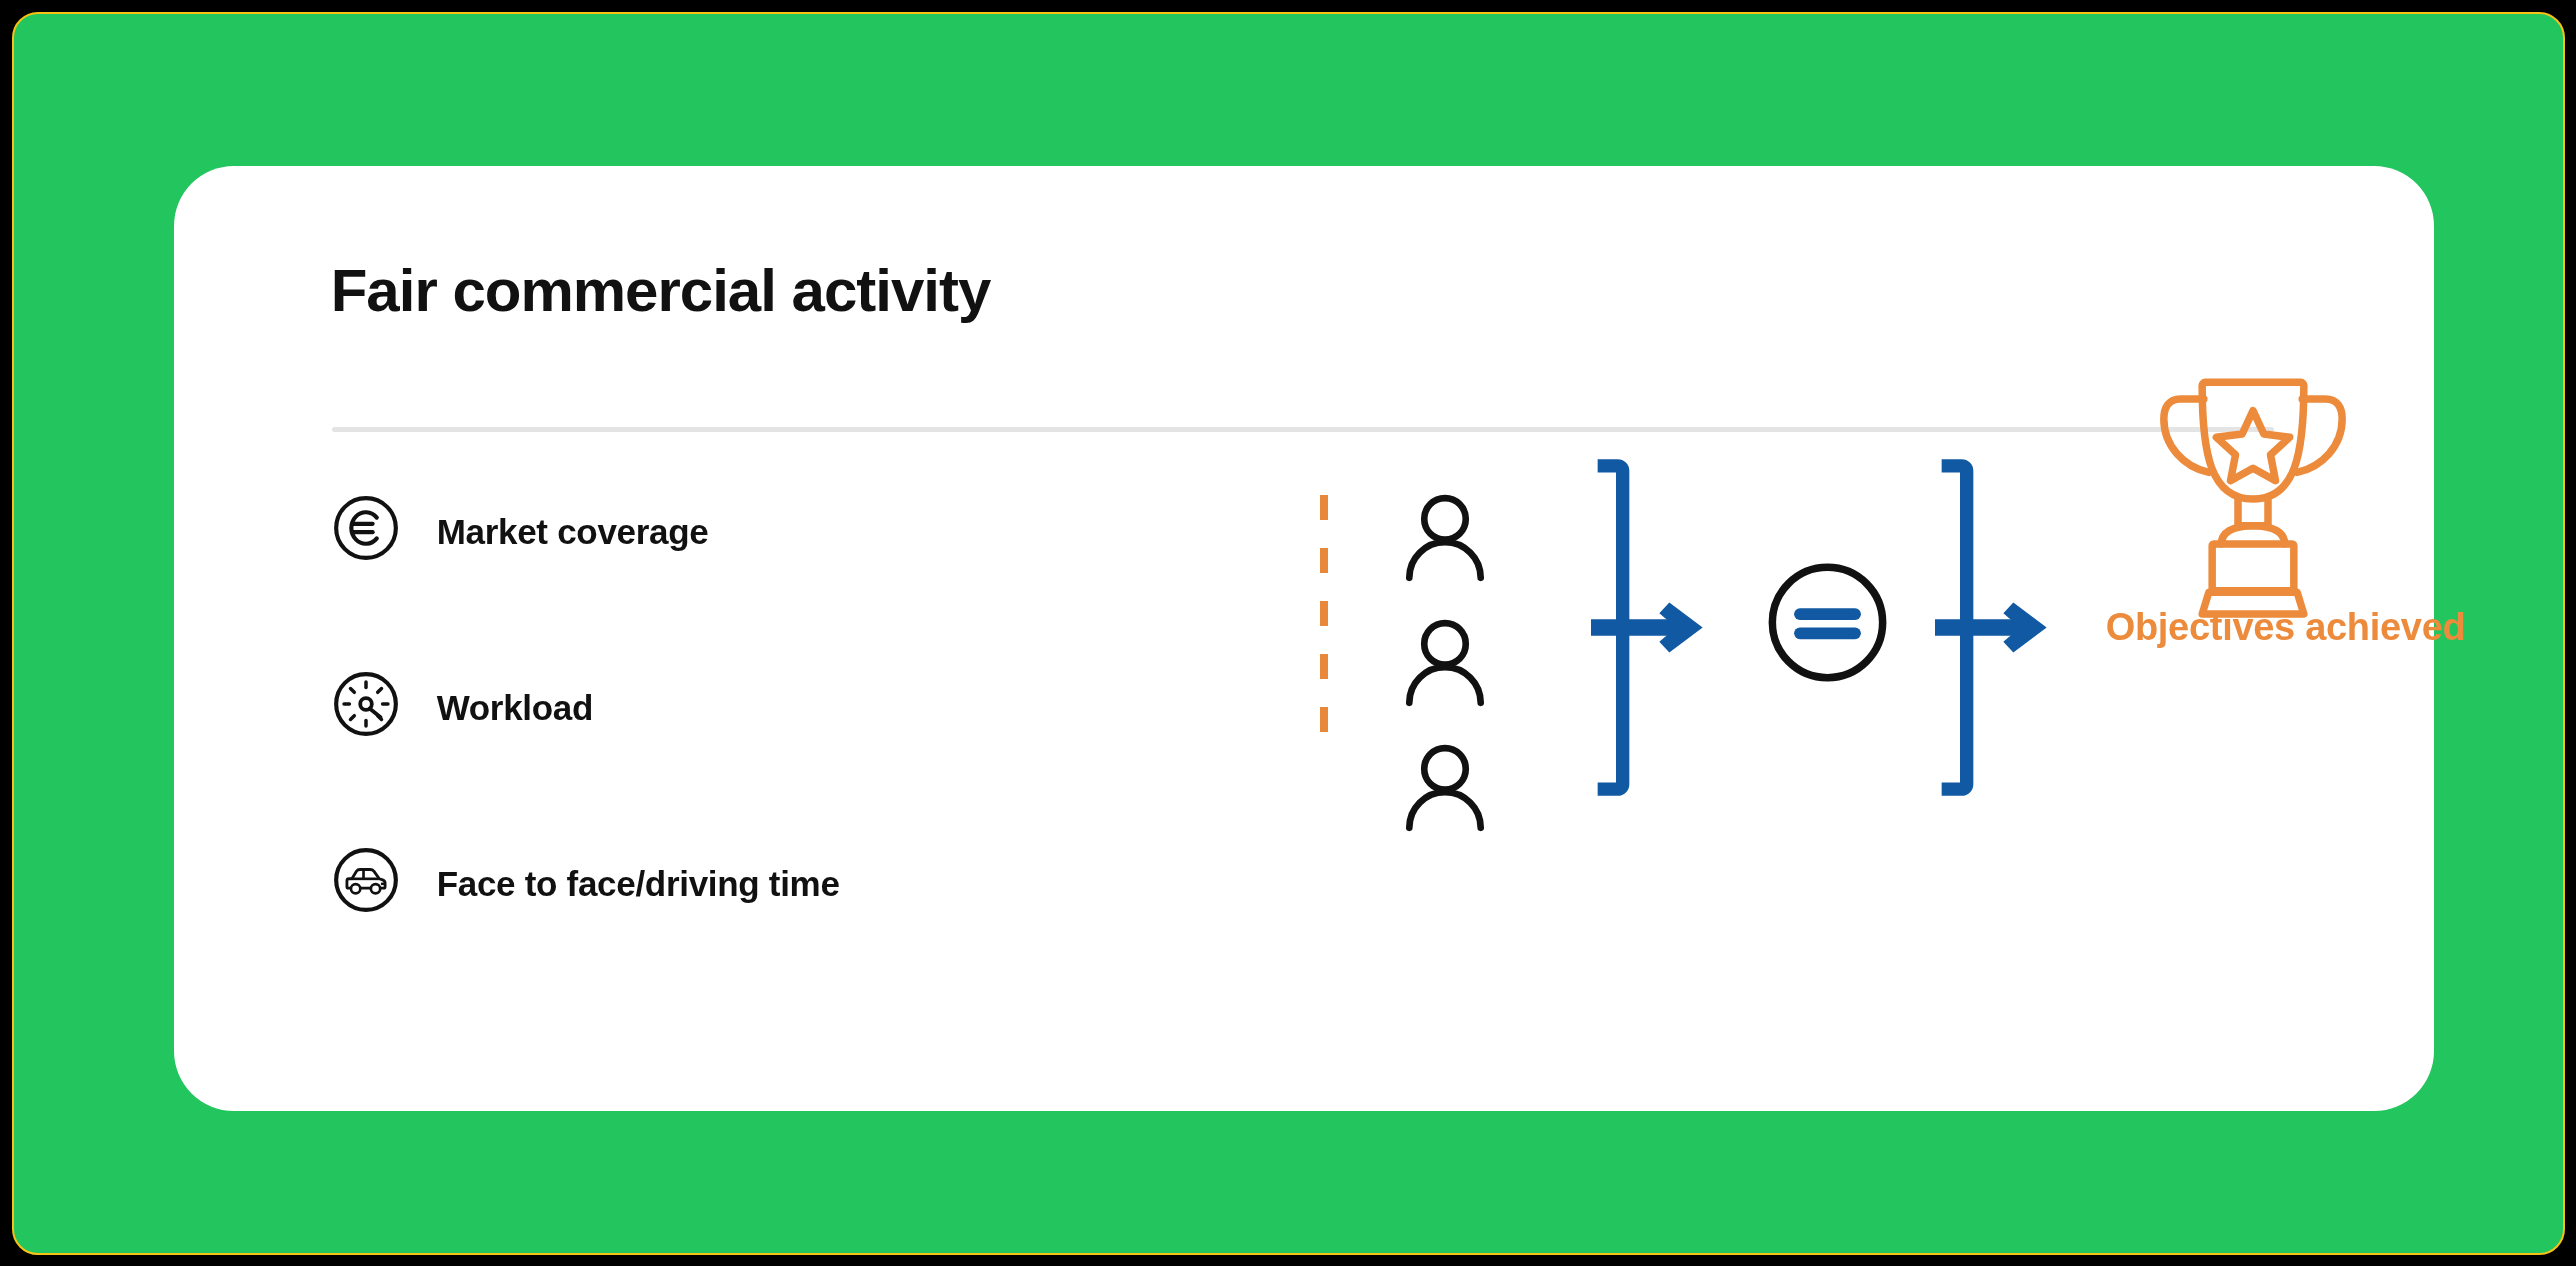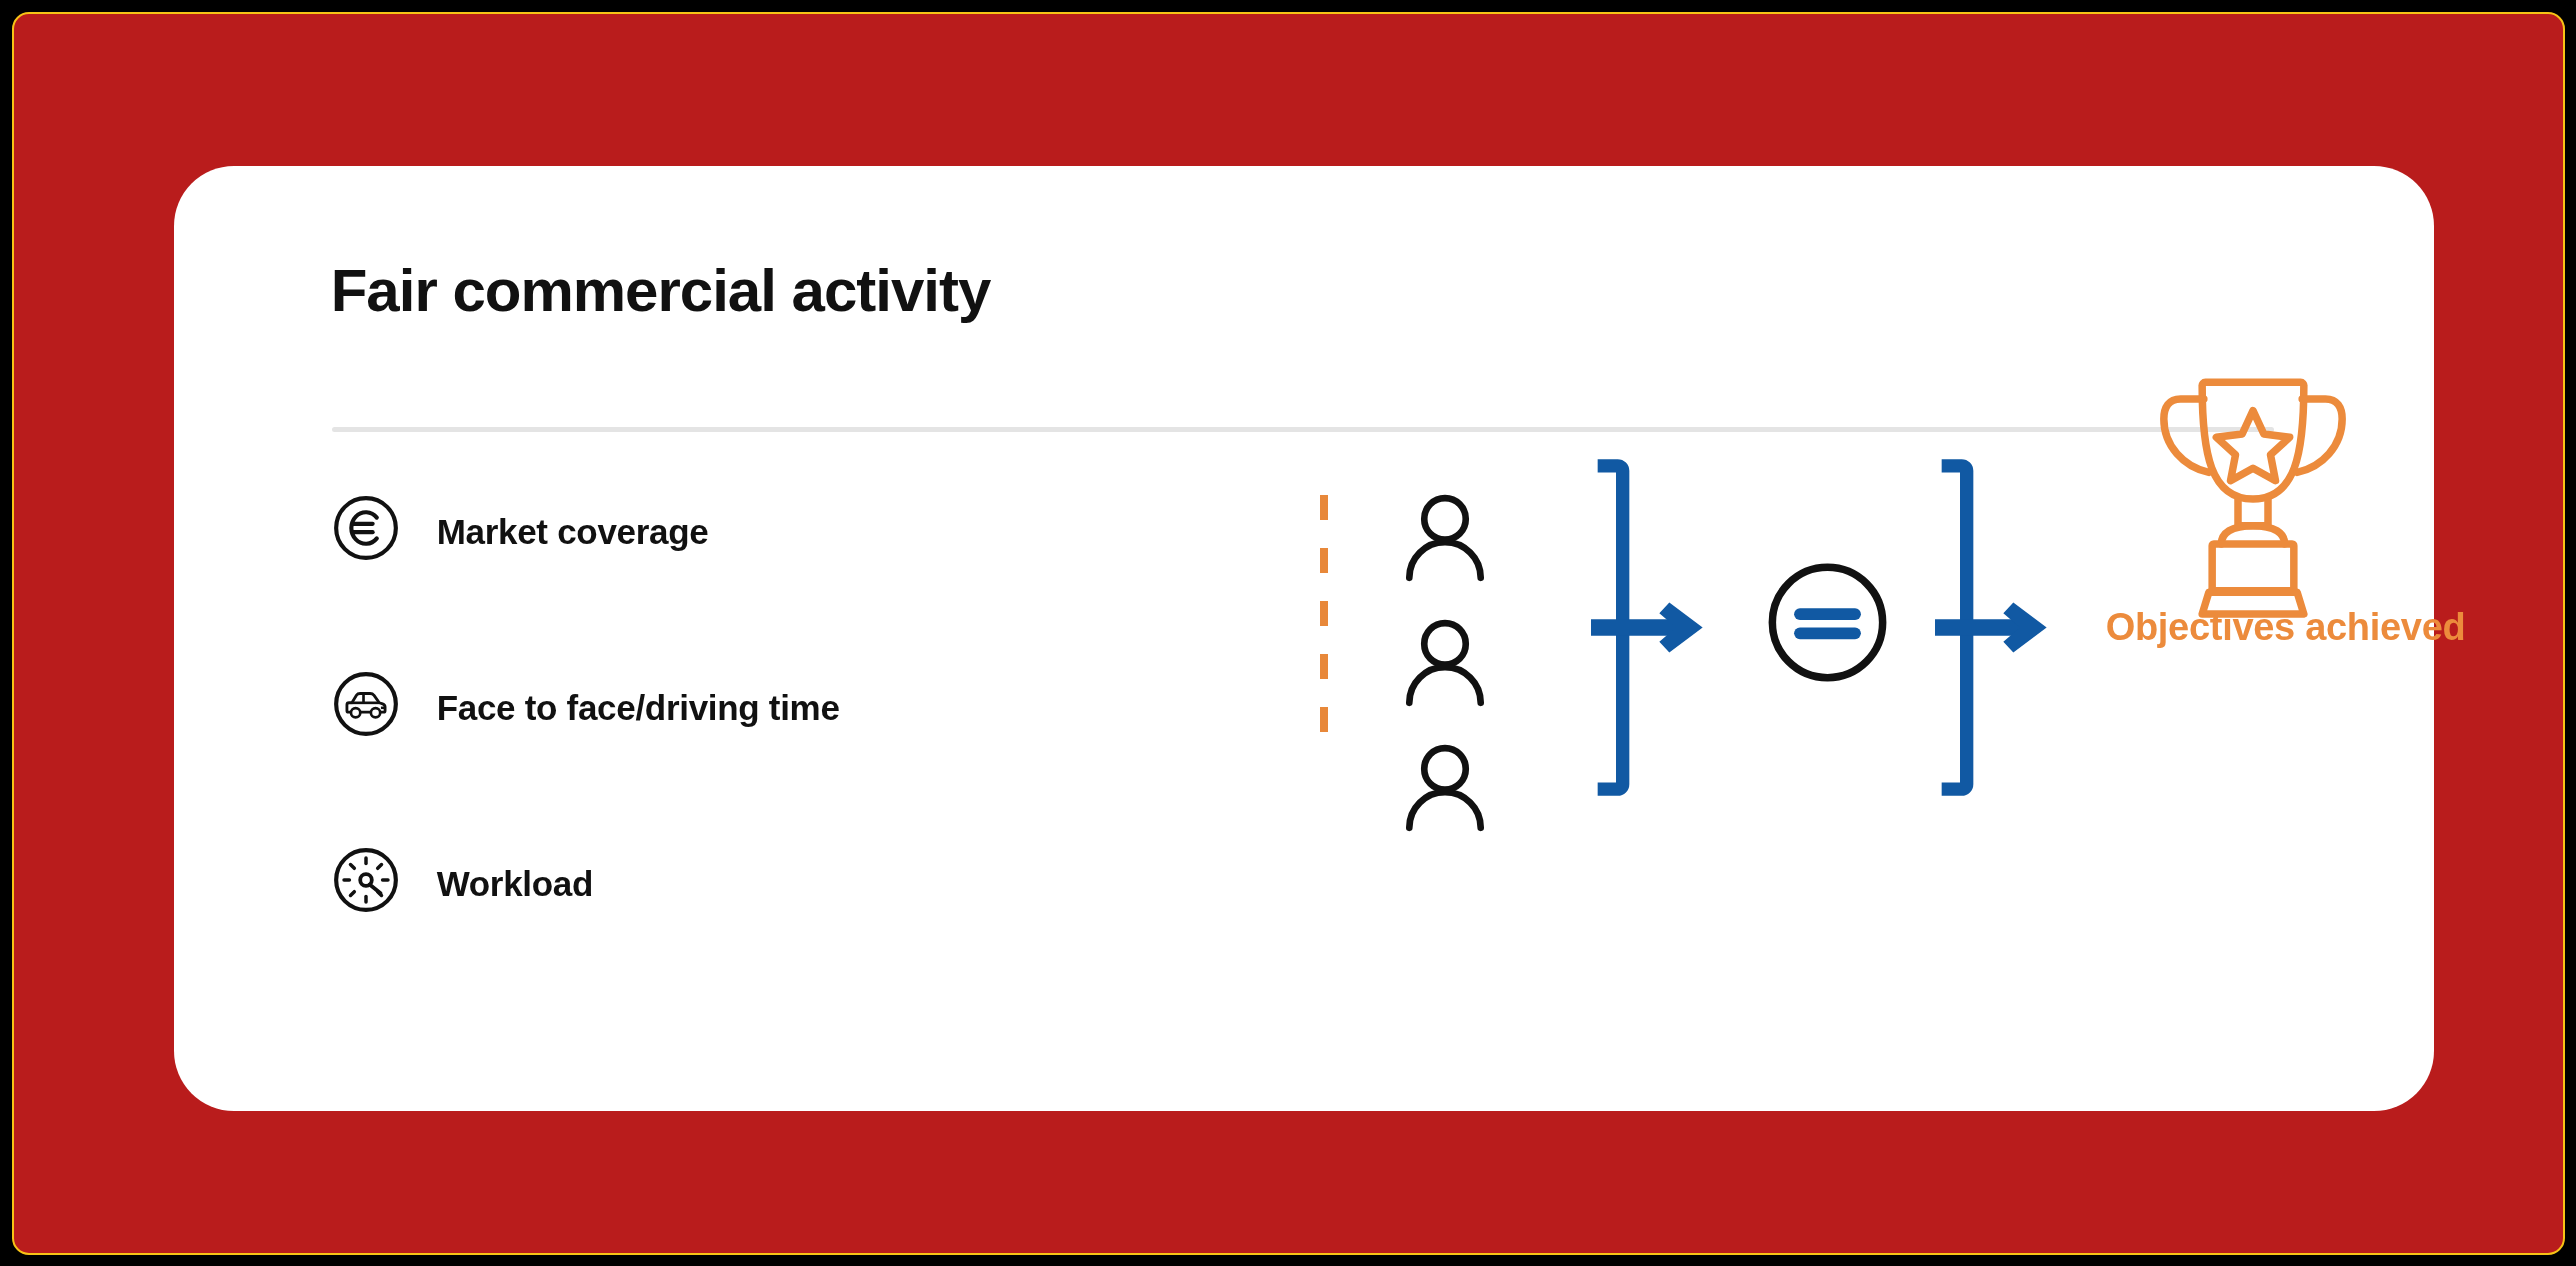--- a/index.html
+++ b/index.html
@@ -15,23 +15,23 @@
   }
 
   
   #outer-frame {
     position: absolute;
     left: 11.7px;
     top: 11.7px;
     width: 2553px;
     height: 1243px;
     box-sizing: border-box;
-    background: #b91c1c;
+    background: #22c55e;
     border: 2.5px solid #F7C216;
-    border-radius: 17px;
+    border-radius: 26px;
   }
 
   
   #card {
     position: absolute;
     left: 160px;
     top: 152px;
     width: 2260px;
     height: 945px;
     background: #FFFFFF;
@@ -154,40 +154,20 @@
     <div id="criteria-list">
 
       <div class="criteria-row">
         <svg class="criteria-icon" viewBox="0 0 82 82">
           <circle cx="41" cy="41" r="36" fill="none" stroke="#111111" stroke-width="5"></circle>
           <path d="M54 28.5 A17.5 19 0 1 0 54 53.5" fill="none" stroke="#111111" stroke-width="5" stroke-linecap="round"></path>
           <line x1="25" y1="36" x2="49" y2="36" stroke="#111111" stroke-width="5" stroke-linecap="round"></line>
           <line x1="25" y1="46" x2="49" y2="46" stroke="#111111" stroke-width="5" stroke-linecap="round"></line>
         </svg>
         <div class="criteria-label">Market coverage</div>
-      </div>
-
-      <div class="criteria-row">
-        <svg class="criteria-icon" viewBox="0 0 82 82">
-          <circle cx="41" cy="41" r="36" fill="none" stroke="#111111" stroke-width="5"></circle>
-
-          <path d="M18 49 L18 42 C18 40.5 19 39.5 20.5 39.5 L24 39.5 L29.5 30.5
-                   C30.5 29 32 28.3 33.8 28.3 L46 28.3 C48 28.3 49.6 29.2 50.7 30.6
-                   L57 39.5 L61 40.8 C63 41.5 64 42.8 64 44.5 L64 49
-                   C64 50 63.2 50.8 62.2 50.8 L19.8 50.8 C18.8 50.8 18 50 18 49 Z" fill="none" stroke="#111111" stroke-width="3.4" stroke-linejoin="round"></path>
-
-          <line x1="38" y1="28.5" x2="38" y2="39.5" stroke="#111111" stroke-width="3.2"></line>
-          <line x1="24" y1="39.6" x2="57" y2="39.6" stroke="#111111" stroke-width="3.2"></line>
-
-          <line x1="59" y1="45.6" x2="64" y2="45.6" stroke="#111111" stroke-width="3"></line>
-
-          <circle cx="28.5" cy="51.5" r="5.6" fill="#FFFFFF" stroke="#111111" stroke-width="3.2"></circle>
-          <circle cx="52.5" cy="51.5" r="5.6" fill="#FFFFFF" stroke="#111111" stroke-width="3.2"></circle>
-        </svg>
-        <div class="criteria-label">Face to face/driving time</div>
       </div>
 
       <div class="criteria-row">
         <svg class="criteria-icon" viewBox="0 0 82 82">
           <circle cx="41" cy="41" r="36" fill="none" stroke="#111111" stroke-width="5"></circle>
           <g stroke="#111111" stroke-width="4.2" stroke-linecap="round">
             <line x1="41" y1="14.5" x2="41" y2="21"></line>
             <line x1="41" y1="61" x2="41" y2="67.5"></line>
             <line x1="14.5" y1="41" x2="21" y2="41"></line>
             <line x1="61" y1="41" x2="67.5" y2="41"></line>
@@ -195,20 +175,40 @@
             <line x1="55.1" y1="55.1" x2="59.7" y2="59.7"></line>
             <line x1="59.7" y1="22.3" x2="55.1" y2="26.9"></line>
             <line x1="26.9" y1="55.1" x2="22.3" y2="59.7"></line>
           </g>
           <circle cx="41" cy="41" r="7" fill="none" stroke="#111111" stroke-width="4.6"></circle>
           <line x1="45.4" y1="46.4" x2="58.5" y2="57" stroke="#111111" stroke-width="4.6" stroke-linecap="round"></line>
         </svg>
         <div class="criteria-label">Workload</div>
       </div>
 
+      <div class="criteria-row">
+        <svg class="criteria-icon" viewBox="0 0 82 82">
+          <circle cx="41" cy="41" r="36" fill="none" stroke="#111111" stroke-width="5"></circle>
+
+          <path d="M18 49 L18 42 C18 40.5 19 39.5 20.5 39.5 L24 39.5 L29.5 30.5
+                   C30.5 29 32 28.3 33.8 28.3 L46 28.3 C48 28.3 49.6 29.2 50.7 30.6
+                   L57 39.5 L61 40.8 C63 41.5 64 42.8 64 44.5 L64 49
+                   C64 50 63.2 50.8 62.2 50.8 L19.8 50.8 C18.8 50.8 18 50 18 49 Z" fill="none" stroke="#111111" stroke-width="3.4" stroke-linejoin="round"></path>
+
+          <line x1="38" y1="28.5" x2="38" y2="39.5" stroke="#111111" stroke-width="3.2"></line>
+          <line x1="24" y1="39.6" x2="57" y2="39.6" stroke="#111111" stroke-width="3.2"></line>
+
+          <line x1="59" y1="45.6" x2="64" y2="45.6" stroke="#111111" stroke-width="3"></line>
+
+          <circle cx="28.5" cy="51.5" r="5.6" fill="#FFFFFF" stroke="#111111" stroke-width="3.2"></circle>
+          <circle cx="52.5" cy="51.5" r="5.6" fill="#FFFFFF" stroke="#111111" stroke-width="3.2"></circle>
+        </svg>
+        <div class="criteria-label">Face to face/driving time</div>
+      </div>
+
     </div>
 
     <div id="dashed-divider"></div>
 
     <div id="people-column">
       <svg class="person-icon" viewBox="0 0 118 118">
         <circle cx="59" cy="36" r="25" fill="none" stroke="#111111" stroke-width="8"></circle>
         <path d="M16 107 A43 43 0 0 1 102 107" fill="none" stroke="#111111" stroke-width="8" stroke-linecap="round"></path>
       </svg>
       <svg class="person-icon" viewBox="0 0 118 118">

